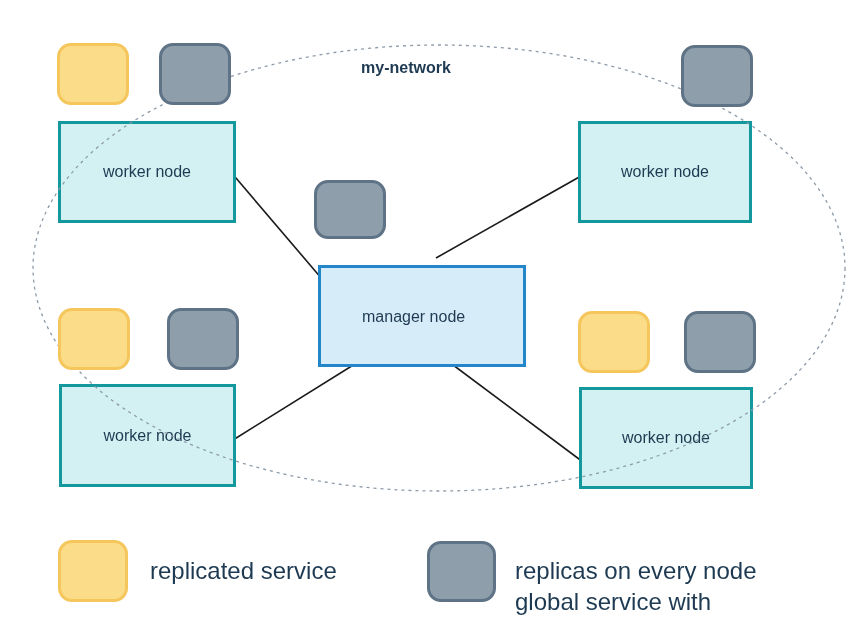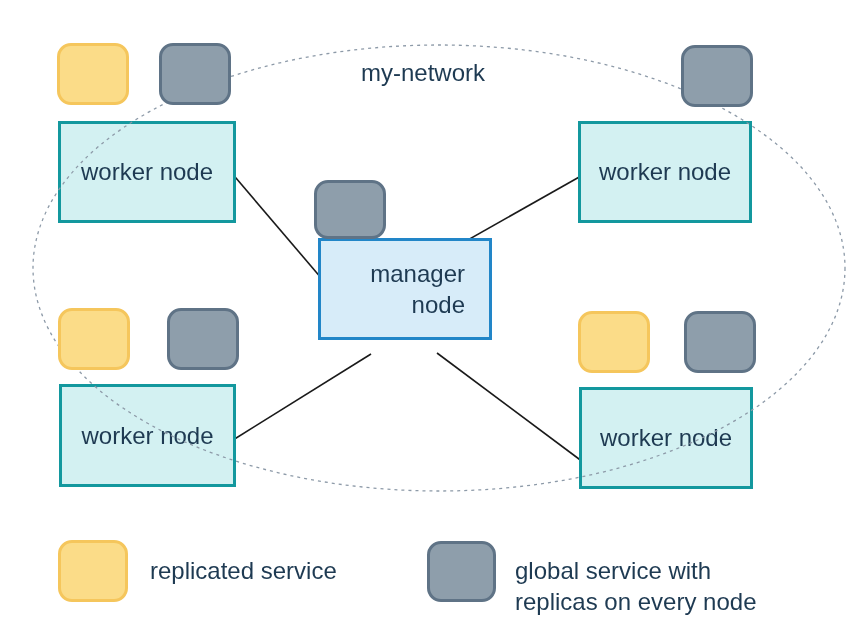--- a/index.html
+++ b/index.html
@@ -18,24 +18,24 @@
   }
   .lines-layer   { z-index: 1; }
   .ellipse-layer { z-index: 3; }
 
   .node {
     position: absolute;
     display: flex;
     align-items: center;
     justify-content: center;
     box-sizing: border-box;
-    font-size: 24px;
+    font-size: 16px;
     color: var(--text);
     z-index: 2;
-    text-align: right;
+    text-align: left;
   }
   .worker {
     background: var(--worker-fill);
     border: 3px solid var(--worker-border);
   }
   .manager {
     background: var(--manager-fill);
     border: 3px solid var(--manager-border);
   }
   .manager .manager-label {
@@ -58,24 +58,25 @@
   }
   .svc.global {
     background: var(--global-fill);
     border: 3px solid var(--global-border);
   }
 
   .net-label {
     position: absolute;
     left: 361px;
     top: 59px;
-    font-size: 24px;
+    font-size: 16px;
     color: var(--text);
     z-index: 4;
     white-space: nowrap;
+    font-weight: bold;
   }
 
   .legend-text {
     position: absolute;
     font-size: 24px;
     line-height: 31px;
     color: var(--text);
     z-index: 4;
     margin-top: 13px;
   }
@@ -100,21 +101,21 @@
   </div>
   <div class="node worker" style="left:578px; top:121px; width:174px; height:102px;">
     <span>worker node</span>
   </div>
   <div class="node worker" style="left:59px; top:384px; width:177px; height:103px;">
     <span>worker node</span>
   </div>
   <div class="node worker" style="left:579px; top:387px; width:174px; height:102px;">
     <span>worker node</span>
   </div>
-  <div class="node manager" style="left:318px; top:238px; width:174px; height:102px;">
+  <div class="node manager" style="left:318px; top:265px; width:208px; height:102px;">
     <span class="manager-label">manager node</span>
   </div>
 
   <svg class="overlay ellipse-layer" width="868" height="620" viewBox="0 0 868 620">
     <ellipse cx="439" cy="268" rx="406" ry="223" fill="none" stroke="var(--network-dash)" stroke-width="1.3" stroke-dasharray="3 4"></ellipse>
   </svg>
 
   <div class="net-label">my-network</div>
 
   <div class="svc replicated" style="left:57px;  top:43px;"></div>
@@ -126,17 +127,17 @@
   <div class="svc replicated" style="left:578px; top:311px;"></div>
   <div class="svc global" style="left:684px; top:311px;"></div>
 
   <div class="svc replicated" style="left:58px; top:540px; width:70px;"></div>
   <div class="legend-text lt-replicated">
     <span>replicated service</span>
   </div>
 
   <div class="svc global" style="left:427px; top:541px; width:69px; height:61px;"></div>
   <div class="legend-text lt-global">
+    <span>replicas on every node</span>
     <span>global service with</span>
-    <span>replicas on every node</span>
   </div>
 
 </div>
 
 </body></html>

